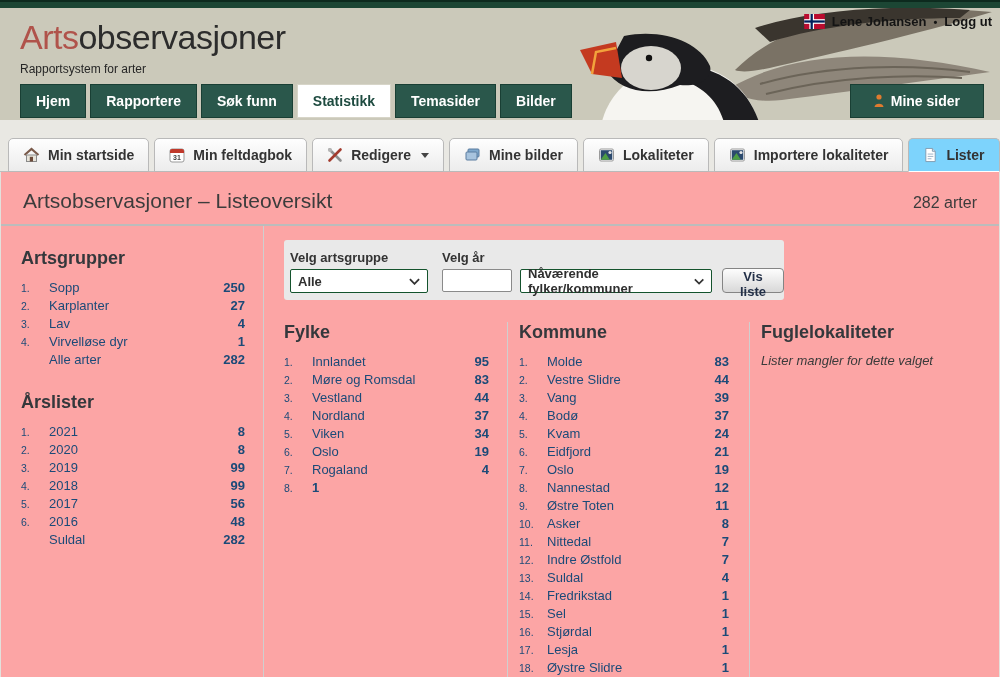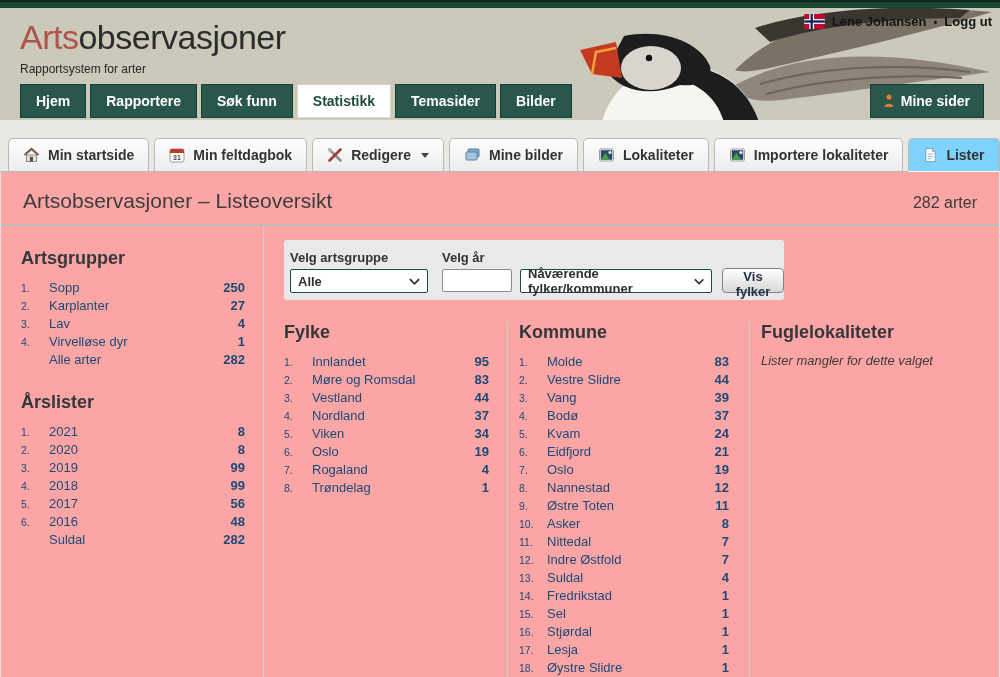--- a/index.html
+++ b/index.html
@@ -21,21 +21,21 @@
   .logo-obs { color:#2c2c2c; }
   .tagline { font-size:12px; color:#262626; margin-top:7px; }
   .userarea { position:absolute; top:6px; right:8px; z-index:3; display:flex; align-items:center; gap:7px;
               font-size:13px; font-weight:bold; color:#141414; }
   .userarea .sep { font-size:11px; }
   .mainnav { position:absolute; left:20px; bottom:2px; display:flex; gap:4px; z-index:3; }
   .mainnav .tab { display:block; padding:8px 15px; background:#2a574b; border:1px solid #193f34;
                   color:#fff; font-weight:bold; font-size:14px; cursor:pointer; }
   .mainnav .tab.active { background:#ffffff; color:#1e4b40; border-color:#d7d5c8; }
   .minesider { position:absolute; right:16px; bottom:2px; z-index:3; display:flex; align-items:center; gap:7px;
-               padding:8px 13px; background:#2a574b; border:1px solid #193f34; color:#fff;
+               padding:8px 23px; background:#2a574b; border:1px solid #193f34; color:#fff;
                font-weight:bold; font-size:14px; cursor:pointer; }
 
   
   .subnav { height:52px; background:#e9e8e3; border-bottom:1px solid #bdbdbd;
             display:flex; align-items:flex-end; padding-left:8px; }
   .subtab { display:flex; align-items:center; gap:8px;
             background:linear-gradient(#fefefe,#ececec); border:1px solid #b9b9b9;
             border-radius:5px 5px 0 0; padding:8px 14px; margin-right:5px; margin-bottom:-1px;
             font-size:14px; font-weight:bold; color:#333; cursor:pointer; white-space:nowrap; }
   .subtab.active { background:#7dd3fc; border-bottom:1px solid #ffffff; padding-top:8px; z-index:2; }
@@ -302,21 +302,21 @@
             </svg>
         </div>
         <span class="f-label" style="left:158px; top:10px;">Velg år</span>
         <input class="f-input" style="left: 158px; top: 29px;" value="">
         <div class="f-select" style="left:236px; top:29px; width:192px;">
           <span>Nåværende fylker/kommuner</span>
           <svg width="11" height="7" viewBox="0 0 12 7">
               <path d="M1 1 L6 6 L11 1" fill="none" stroke="#333" stroke-width="2"></path>
             </svg>
         </div>
-        <button class="f-button" style="left:438px; top:28px;">Vis fylker</button>
+        <button class="f-button" style="left:438px; top:28px;">Vis liste</button>
       </div>
 
       <div class="columns">
         <div class="col col-fylke">
           <div class="listhead">Fylke</div>
           <div>
 
               <div class="row">
                 <span class="idx">1.</span>
                 <span class="name">Innlandet</span>
@@ -354,21 +354,20 @@
               </div>
 
               <div class="row">
                 <span class="idx">7.</span>
                 <span class="name">Rogaland</span>
                 <span class="count">4</span>
               </div>
 
               <div class="row">
                 <span class="idx">8.</span>
-                <span class="name">Trøndelag</span>
                 <span class="count">1</span>
               </div>
             </div>
         </div>
 
         <div class="col col-kommune">
           <div class="listhead">Kommune</div>
           <div>
 
               <div class="row">

